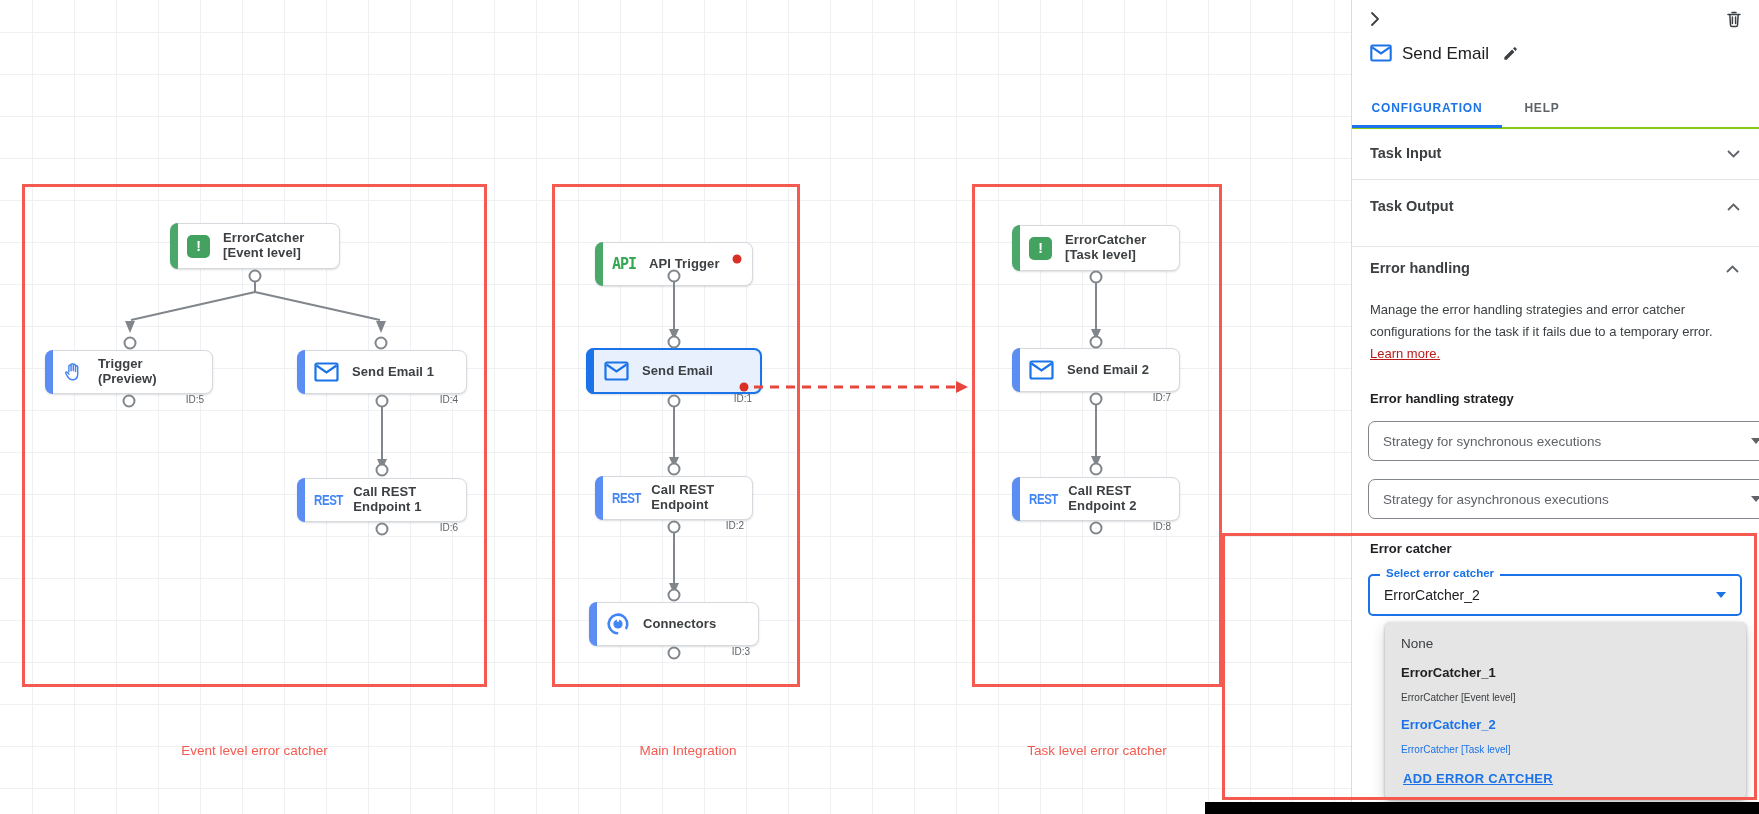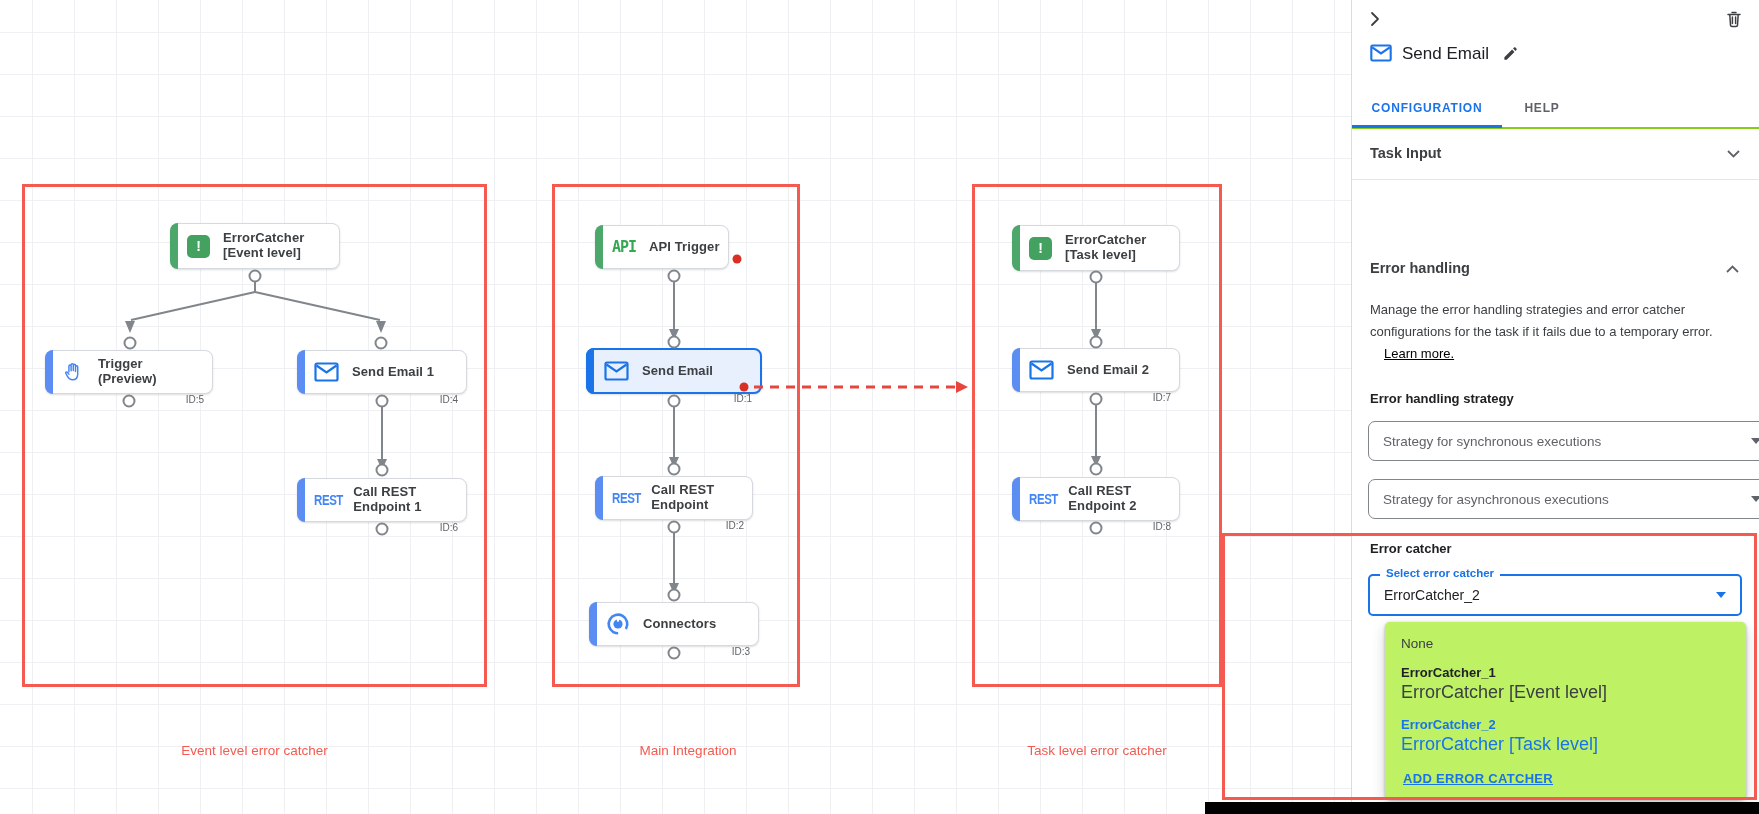--- a/index.html
+++ b/index.html
@@ -38,37 +38,37 @@
   .ptitle{font-size:17px;color:#202124;}
   .tabbar{position:absolute;left:0;top:86px;width:408px;height:43px;border-bottom:2px solid #84cc16;}
   .tab{position:absolute;top:0;height:43px;display:flex;align-items:center;justify-content:center;
     font-size:12px;font-weight:bold;letter-spacing:.8px;color:#5f6368;cursor:pointer;}
   .tab.active{color:#1a73e8;}
   .tab-underline{position:absolute;left:0;bottom:-1px;width:150px;height:3px;background:#1a73e8;}
   .sectionrow{position:absolute;left:0;width:408px;border-bottom:1px solid #e3e5e8;}
   .seclabel{position:absolute;left:18px;font-size:14.5px;font-weight:bold;color:#3c4043;}
   .secchev{position:absolute;right:20px;}
   .para{position:absolute;left:18px;top:299px;width:356px;font-size:13px;line-height:1.68;color:#3c4043;}
-  .learn{color:#000000;text-decoration:underline;cursor:pointer;display:inline-block;margin-left:14px;}
+  .learn{color:#b91c1c;text-decoration:underline;cursor:pointer;display:inline-block;}
   .blabel{font-size:13px;font-weight:bold;color:#202124;}
   .dd{position:absolute;left:16px;width:408px;height:40px;border:1px solid #80868b;border-radius:7px;
     display:flex;align-items:center;padding:0 14px;font-size:13.5px;color:#5f6368;background:#fff;cursor:pointer;}
   .caret{margin-left:auto;width:0;height:0;border-left:5.5px solid transparent;border-right:5.5px solid transparent;border-top:6px solid #5f6368;}
   .caret.blue{border-top-color:#1a73e8;}
   .selfield{position:absolute;left:16px;top:574px;width:374px;height:42px;border:2px solid #1a73e8;border-radius:5px;
     background:#fff;display:flex;align-items:center;padding:0 14px;font-size:14px;color:#202124;cursor:pointer;}
   .floatlabel{position:absolute;top:-9px;left:10px;background:#fff;padding:0 6px;font-size:11.5px;color:#1a73e8;font-weight:bold;}
 
   
-  .menu{position:absolute;left:1385px;top:622px;width:361px;background:#bef264;border-radius:5px;
+  .menu{position:absolute;left:1385px;top:622px;width:361px;background:#e5e5e5;border-radius:5px;
     box-shadow:0 1px 3px rgba(0,0,0,.3),0 6px 14px rgba(0,0,0,.18);padding:11px 16px 13px;z-index:30;}
   .mi-none{font-size:13.5px;color:#3c4043;padding:3px 0 0;cursor:pointer;}
   .mi{margin-top:14px;cursor:pointer;}
   .mi-t{font-size:13px;font-weight:bold;color:#202124;}
-  .mi-s{font-size:18px;color:#3c4043;margin-top:2px;}
+  .mi-s{font-size:10px;color:#3c4043;margin-top:12px;}
   .mi.blue .mi-t,.mi.blue .mi-s{color:#1a73e8;}
   .menu-add{margin-top:16px;font-size:13px;font-weight:bold;letter-spacing:.3px;color:#1a73e8;cursor:pointer;padding-left:2px;text-decoration:underline;}
 
   .blackbar{position:absolute;left:1205px;top:802px;width:554px;height:12px;background:#000;}
   .panelredbox{position:absolute;left:1222px;top:533px;width:535px;height:267px;border:3px solid #f45a4f;z-index:40;pointer-events:none;}
   svg{display:block;}
 </style>
 </head>
 <body>
 
@@ -116,21 +116,21 @@
     <div class="node" style="left:297px;top:478px;width:170px">
       <span class="bar"></span>
       <span class="nicon ic-rest">REST</span>
       <span class="ntitle">
           <span>Call REST</span>
           <span>Endpoint 1</span>
         </span>
       <span class="nid">ID:6</span>
     </div>
 
-    <div class="node green" style="left:595px;top:225px;width:134px">
+    <div class="node green" style="left:595px;top:242px;width:158px">
       <span class="bar"></span>
       <span class="nicon ic-api">API</span>
       <span class="ntitle">
           <span>API Trigger</span>
         </span>
     </div>
 
     <div class="node sel" style="left:586px;top:348px;width:176px;height:46px">
       <span class="bar"></span>
       <span class="nicon">
@@ -297,20 +297,28 @@
 
     <div class="sectionrow" style="top:129px;height:51px">
       <span class="seclabel" style="top:16px">Task Input</span>
       <span class="secchev" style="top:21px">
         <svg width="13" height="8" viewBox="0 0 13 8">
             <path d="M1 1l5.5 5.5L12 1" fill="none" stroke="#5f6368" stroke-width="1.8"></path>
           </svg>
       </span>
     </div>
 
+    <div class="sectionrow" style="top:180px;height:67px">
+      <span class="seclabel" style="top:18px">Task Output</span>
+      <span class="secchev" style="top:23px">
+        <svg width="13" height="8" viewBox="0 0 13 8">
+            <path d="M1 7l5.5-5.5L12 7" fill="none" stroke="#5f6368" stroke-width="1.8"></path>
+          </svg>
+      </span>
+    </div>
 
     <span class="pel seclabel" style="top:260px">Error handling</span>
     <span class="pel secchev" style="top:265px;right:20px">
       <svg width="13" height="8" viewBox="0 0 13 8">
           <path d="M1 7l5.5-5.5L12 7" fill="none" stroke="#5f6368" stroke-width="1.8"></path>
         </svg>
     </span>
 
     <div class="para">
       <span>Manage the error handling strategies and error catcher configurations for the task if it fails due to a temporary error.</span>

